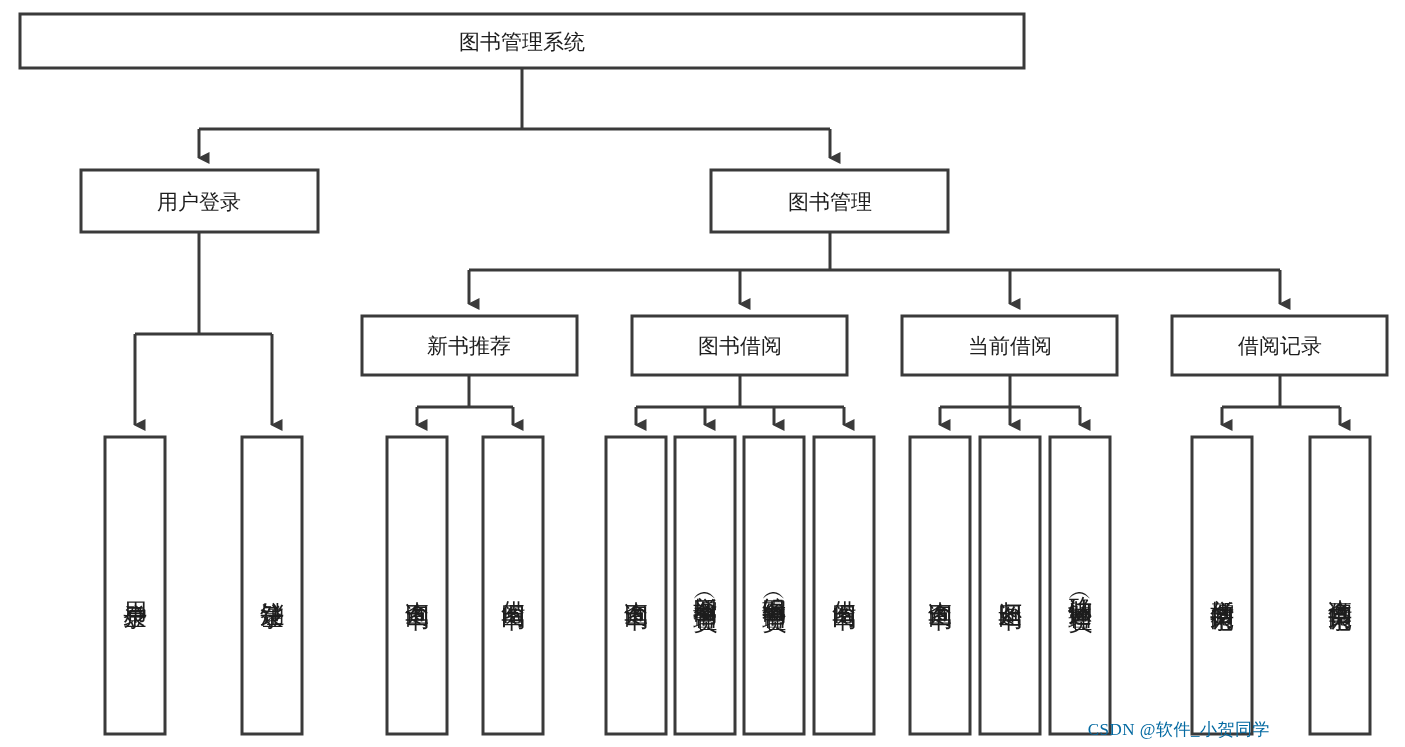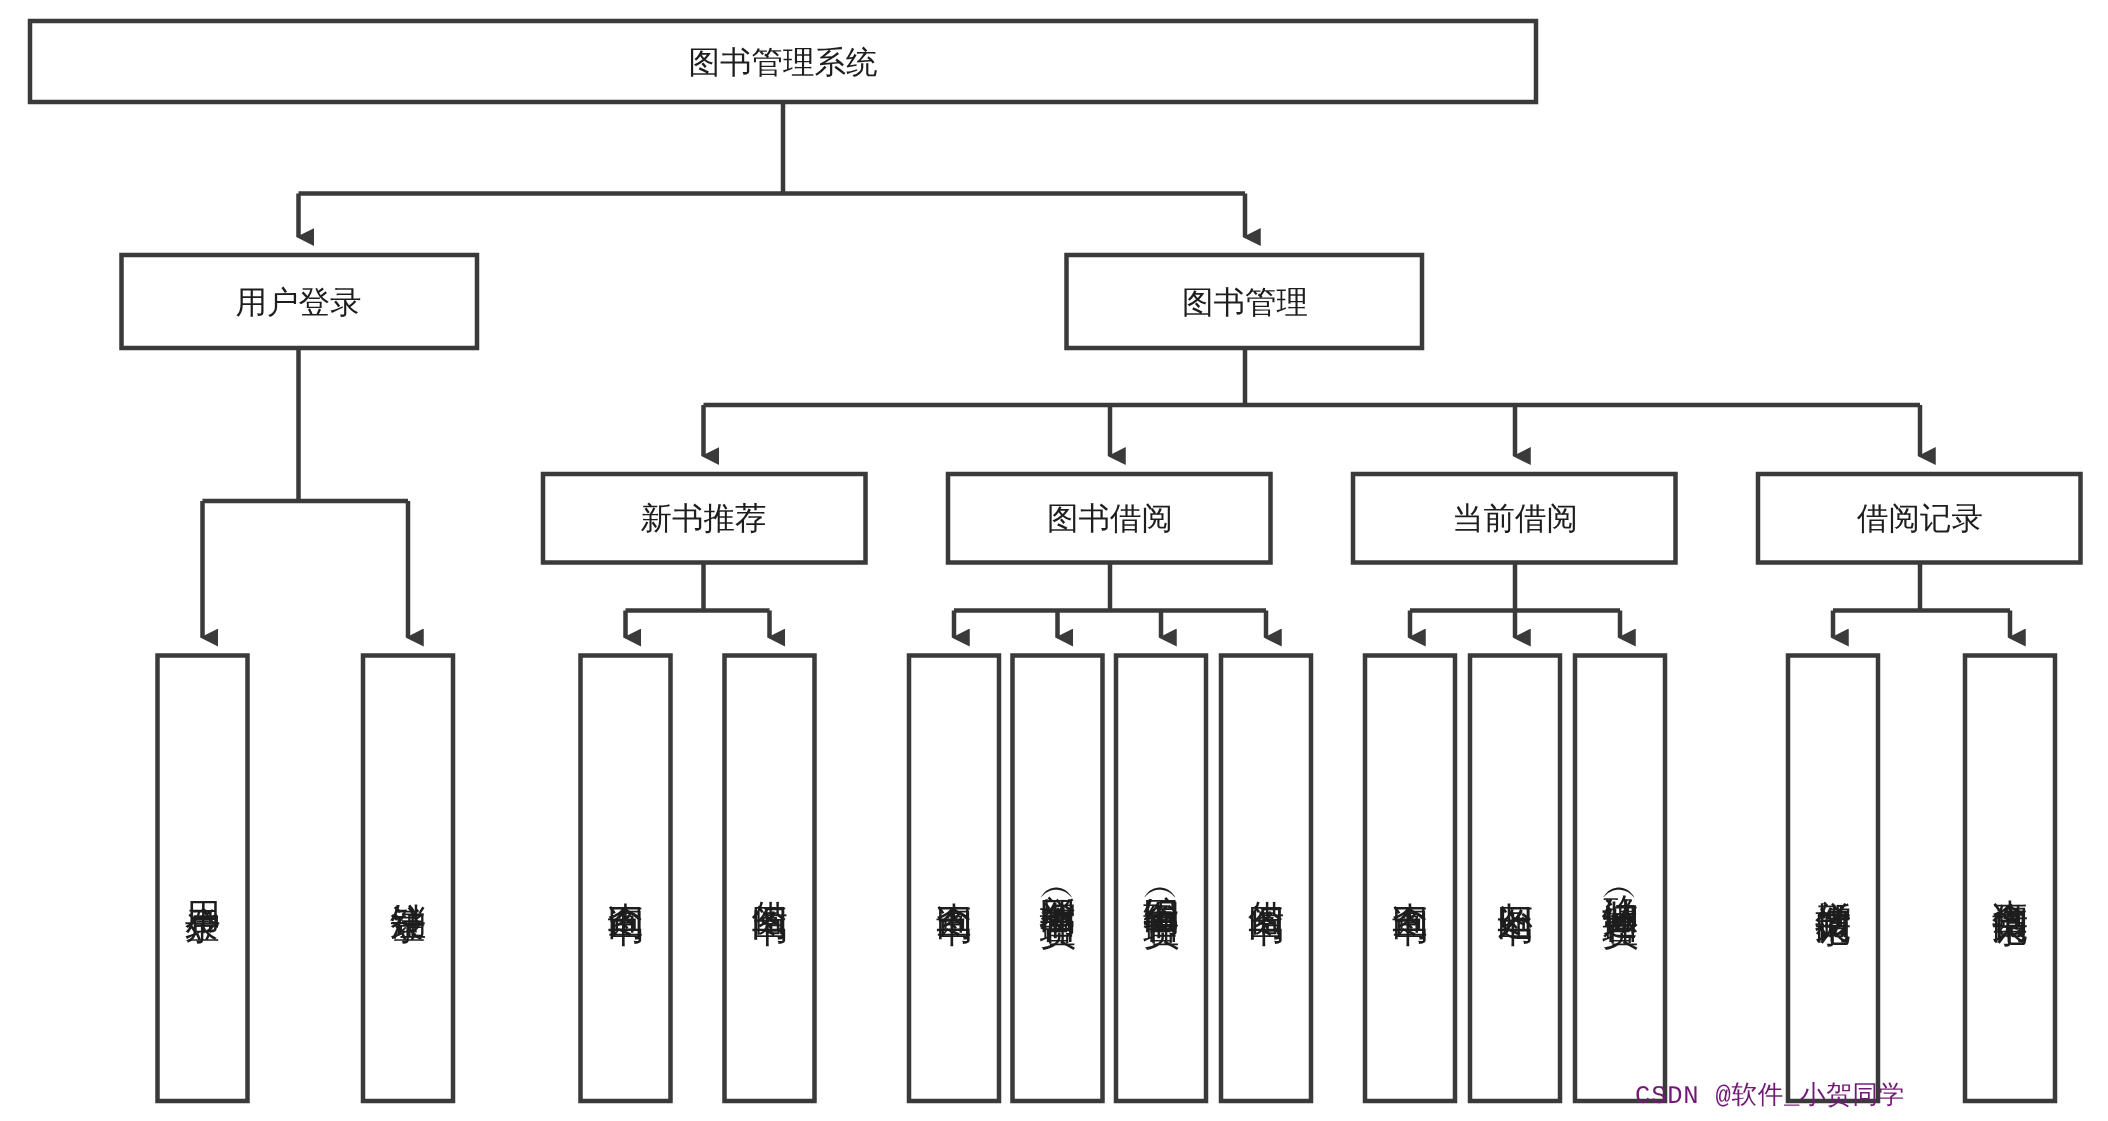--- a/index.html
+++ b/index.html
@@ -62,23 +62,23 @@
     font-size: 24px;
     line-height: 1.02;
     letter-spacing: 2px;
     color: #1d1d1d;
     white-space: nowrap;
   }
   .watermark {
     position: absolute;
     right: 8px;
     bottom: 6px;
-    font-family: Liberation Mono, monospace;
+    font-family: Liberation Serif, serif;
     font-size: 17px;
-    color: #701a75;
+    color: #0369a1;
     letter-spacing: 0.5px;
     user-select: none;
   }
 </style>
 </head>
 <body>
 
 <div id="diagram-root">
 
   <svg id="flow" viewBox="0 0 1405 747">

